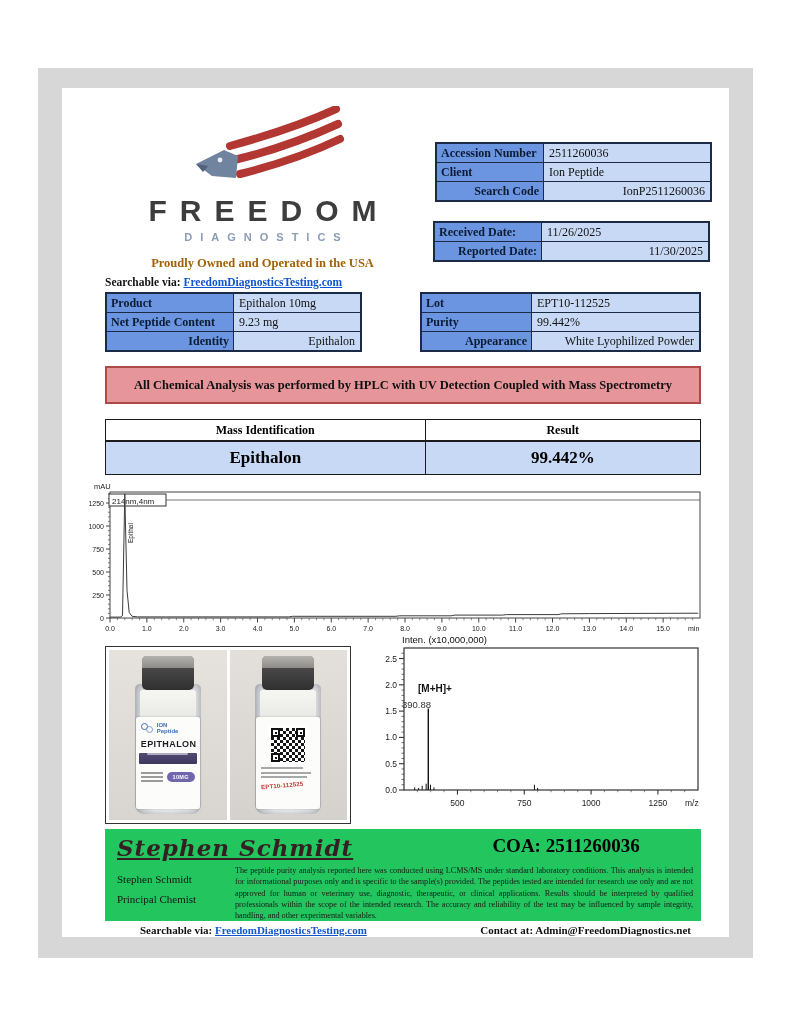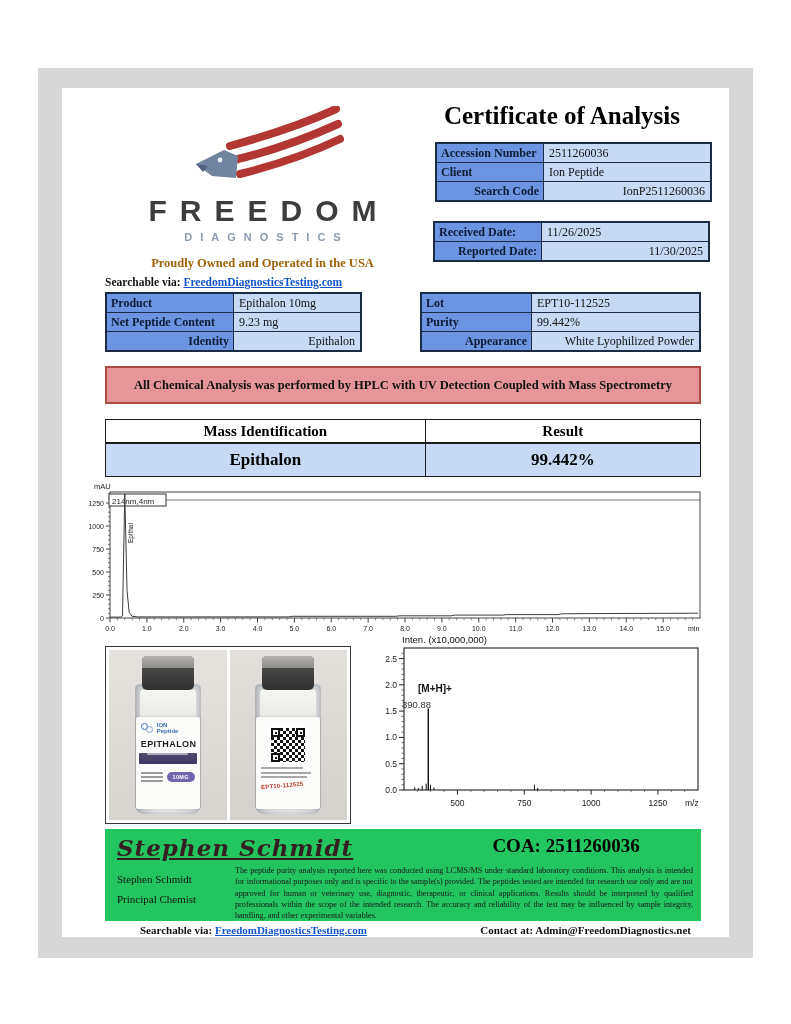--- a/index.html
+++ b/index.html
@@ -36,21 +36,21 @@
 
   
   .banner { position:absolute; left:105px; top:366px; width:596px; height:38px; background:#e6959a; border:2px solid #ae4a45; display:flex; align-items:center; justify-content:center; text-align:center; font-weight:bold; font-size:12.5px; color:#111; }
 
   
   .mass { position:absolute; left:105px; top:419px; width:596px; border:1px solid #1b1b1b; }
   .mass .hrow { display:flex; background:#fff; border-bottom:2px solid #1b1b1b; }
   .mass .drow { display:flex; background:#c7d9f4; }
   .mass .c1 { width:53.8%; border-right:1px solid #1b1b1b; text-align:center; }
   .mass .c2 { flex:1; text-align:center; }
-  .mass .hrow > div { font-weight:bold; font-size:15px; padding:3px 0 2px; }
+  .mass .hrow > div { font-weight:bold; font-size:12px; padding:3px 0 2px; }
   .mass .drow > div { font-weight:bold; font-size:17px; padding:6px 0; }
 
   
   .hplc { position:absolute; left:80px; top:481px; width:625px; height:157px; }
   .ms   { position:absolute; left:358px; top:630px; width:348px; height:190px; }
 
   
   .vial-box { position:absolute; left:105px; top:646px; width:246px; height:178px; border:1px solid #333; background:#fff; padding:3px; display:flex; gap:3px; }
   .photo { flex:1; position:relative; display:flex; justify-content:center; align-items:flex-end; }
   .photo.p1 { background:linear-gradient(#e6e3df, #d8d5d1); }
@@ -116,21 +116,20 @@
     </svg>
     <div class="brand">FREEDOM</div>
     <div class="sub-brand">DIAGNOSTICS</div>
   </div>
   <div class="tagline">Proudly Owned and Operated in the USA</div>
   <div class="searchable-top">
     <span>Searchable via:</span>
     <span class="link">FreedomDiagnosticsTesting.com</span>
   </div>
 
-  <div class="coa-title">Certificate of Analysis</div>
 
   <div class="kv tbl-accession">
     <div class="row">
         <div class="k">Accession Number</div>
         <div class="v">2511260036</div>
       </div>
     <div class="row">
         <div class="k">Client</div>
         <div class="v">Ion Peptide</div>
       </div>

